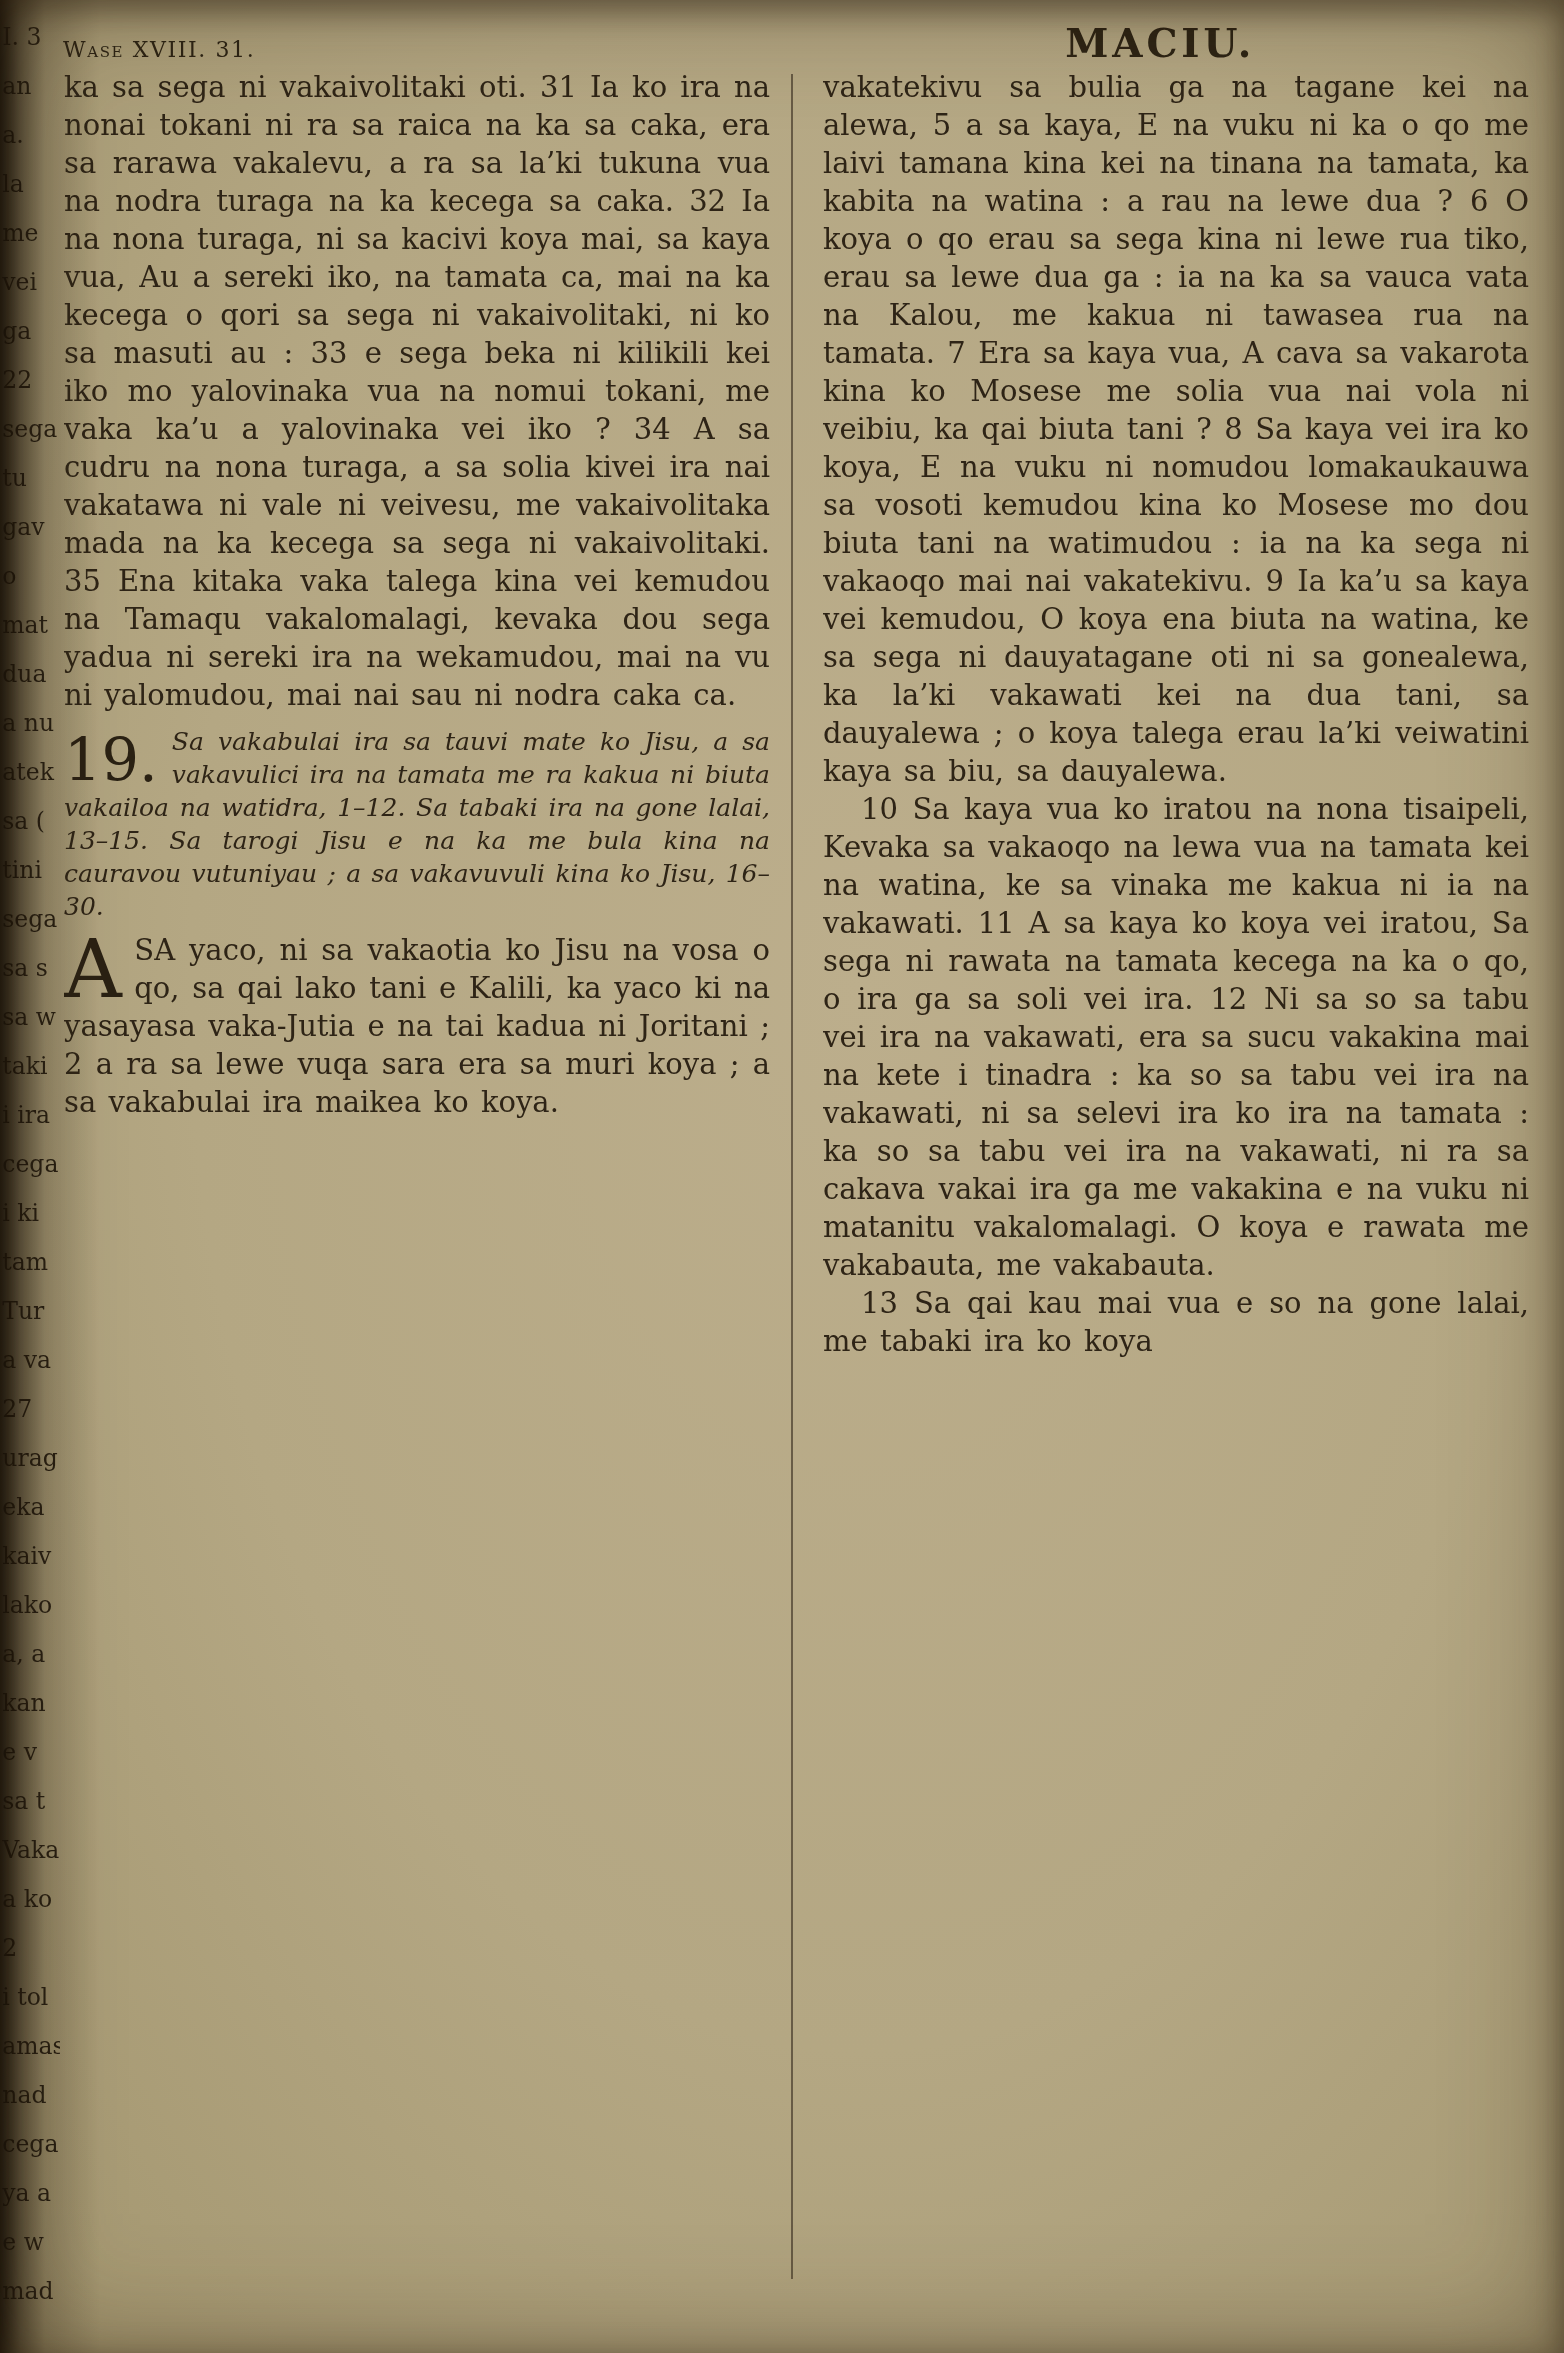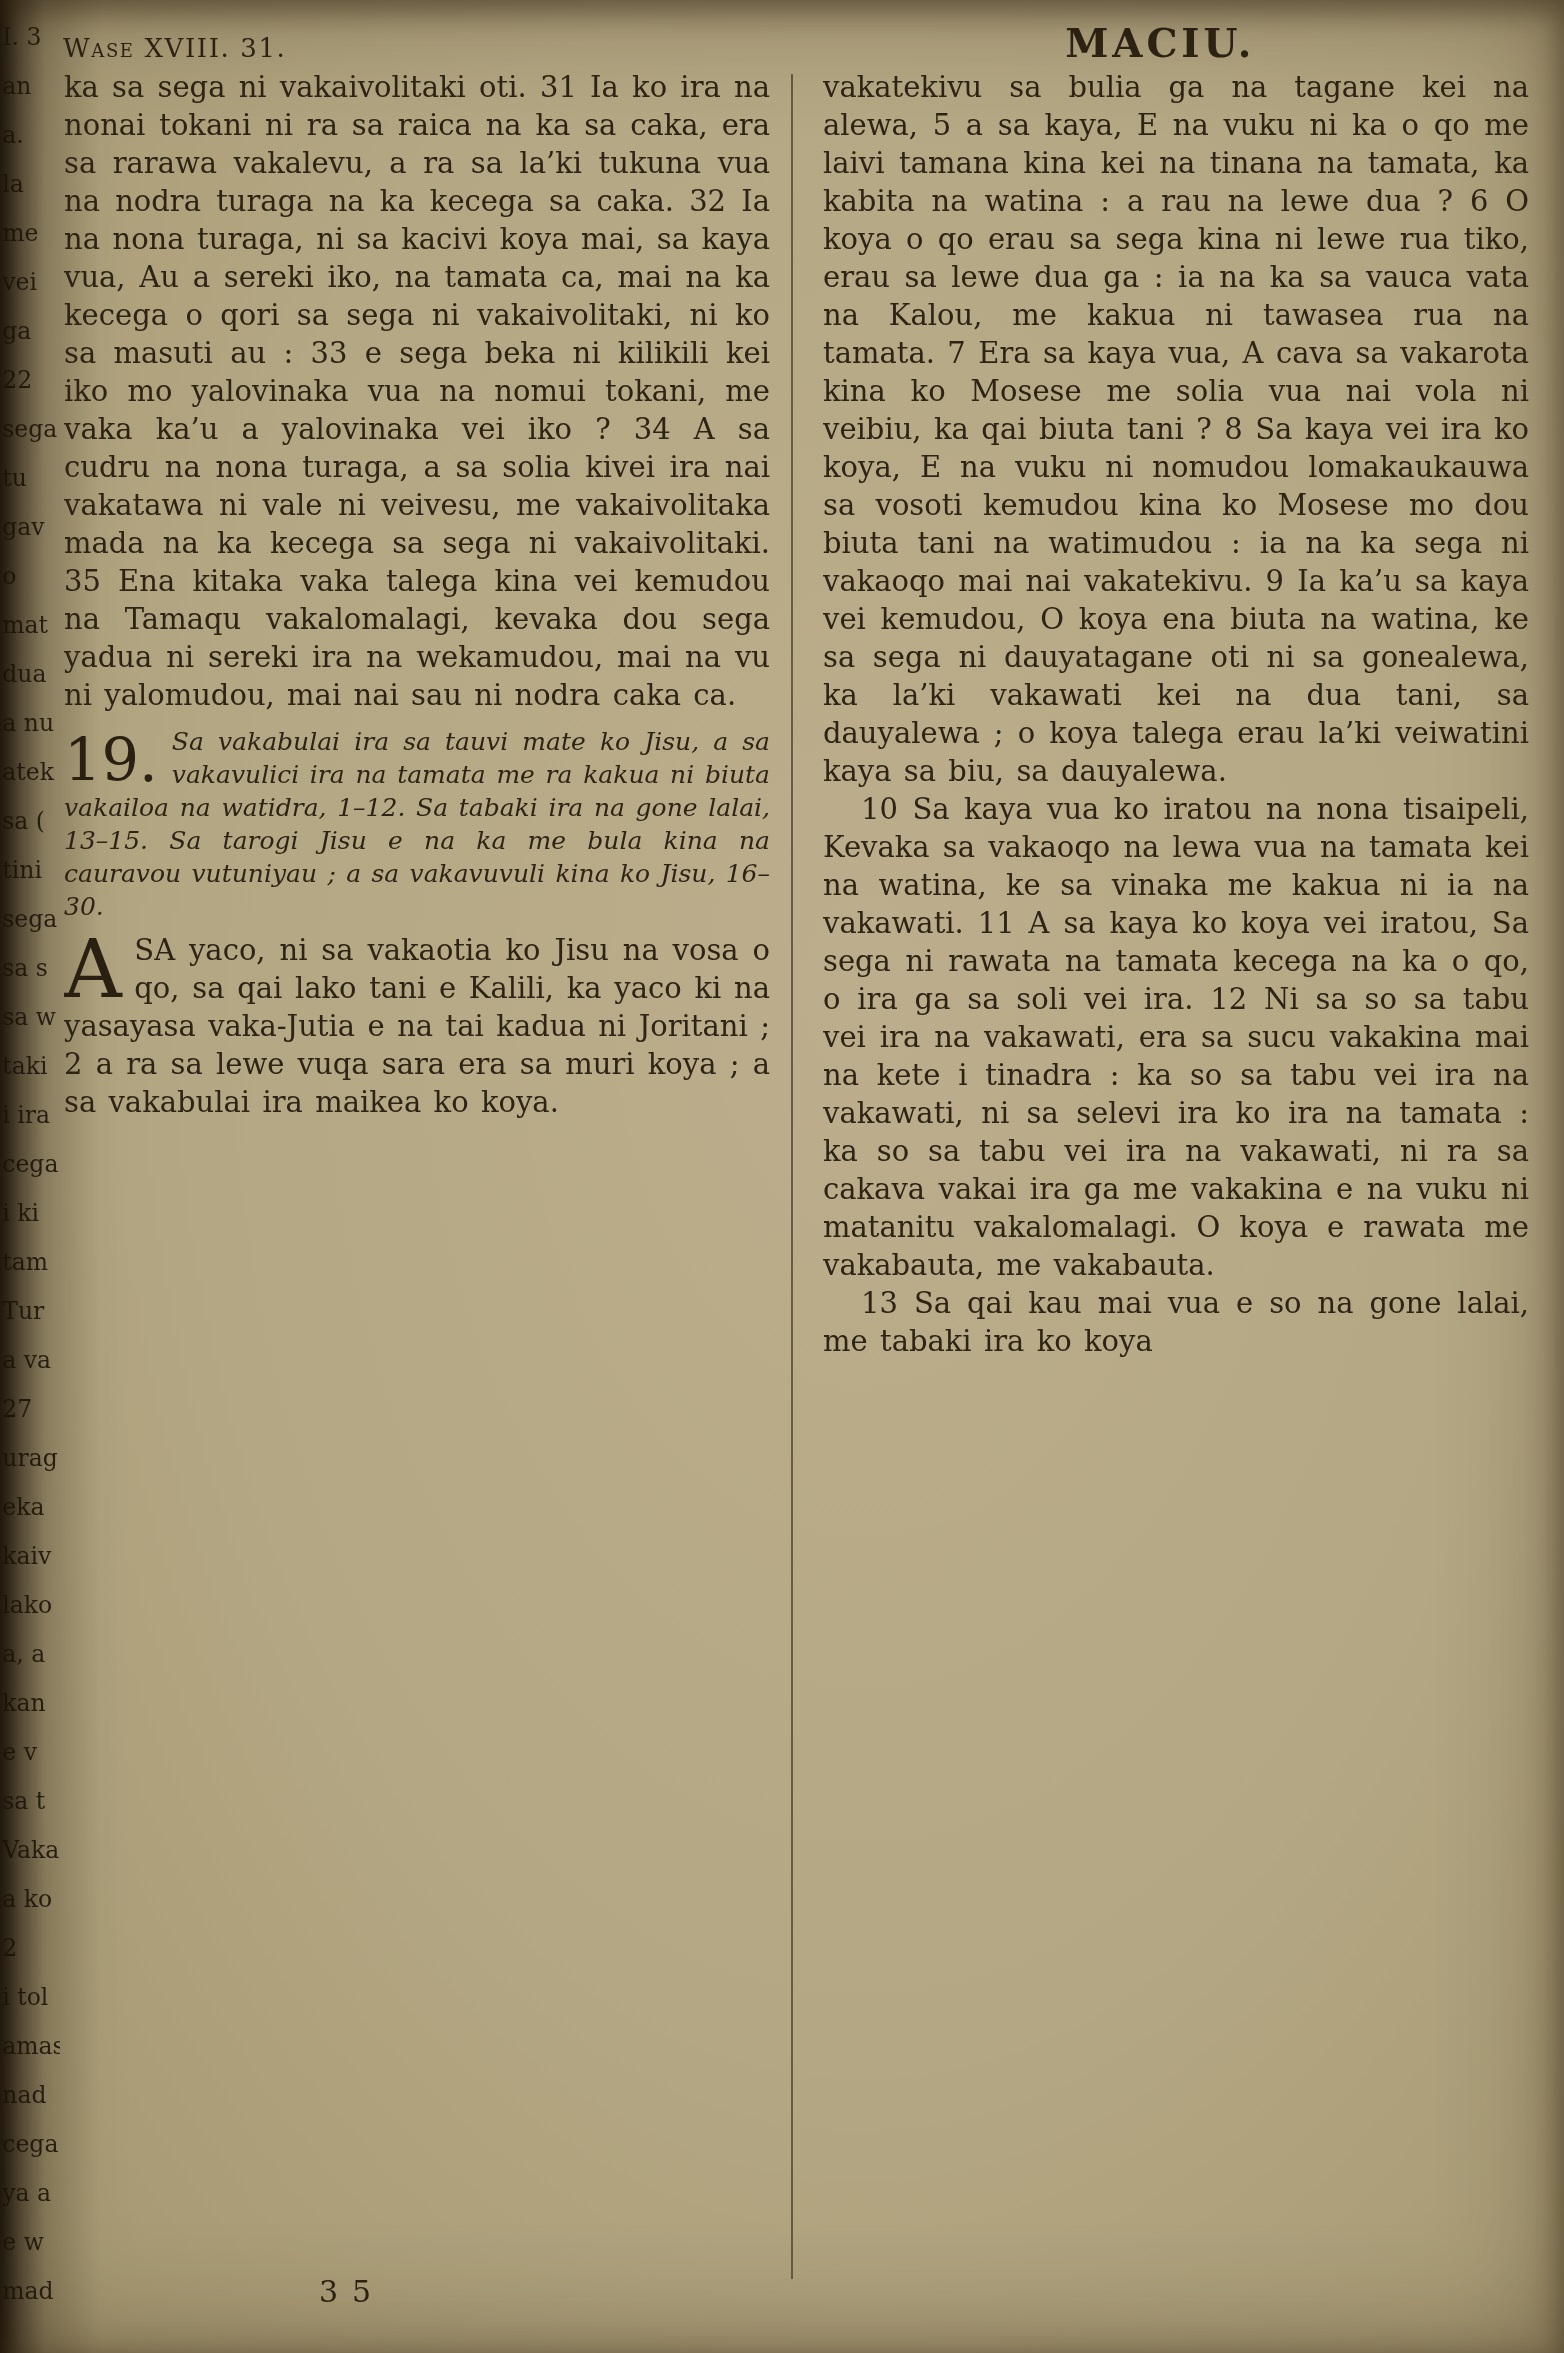--- a/index.html
+++ b/index.html
@@ -51,21 +51,21 @@
   
   .header {
     position: absolute;
     top: 20.3px;
     left: 63px;
     right: 39px;
     display: flex;
     justify-content: space-between;
     align-items: baseline;
   }
-  .hdr { font-size: 26px; letter-spacing: 1.6px; color: #2c2314; }
+  .hdr { font-size: 22px; letter-spacing: 1.6px; color: #2c2314; }
   .hdr.smallcaps { font-variant: small-caps; flex: 1; }
   .hdr.left { text-align: left; }
   .hdr.center { flex: 1; text-align: center; font-weight: bold; font-size: 39px; letter-spacing: 3.9px; }
   .hdr.right { text-align: right; }
   
   .divider {
     position: absolute;
     left: 791px;
     top: 74px;
     width: 2.3px;
@@ -192,16 +192,15 @@
     </div>
     <p class="body-p"><span class="dropcap">A</span><span>SA yaco, ni sa vakaotia ko Jisu na vosa o qo, sa qai lako tani e Kalili, ka yaco ki na yasayasa vaka-Jutia e na tai kadua ni Joritani ; 2 a ra sa lewe vuqa sara era sa muri koya ; a sa vakabulai ira maikea ko koya.</span></p>
   </div>
 
   <div class="col col-right">
     <p class="body-p">vakatekivu sa bulia ga na tagane kei na alewa, 5 a sa kaya, E na vuku ni ka o qo me laivi tamana kina kei na tinana na tamata, ka kabita na watina : a rau na lewe dua ? 6 O koya o qo erau sa sega kina ni lewe rua tiko, erau sa lewe dua ga : ia na ka sa vauca vata na Kalou, me kakua ni tawasea rua na tamata. 7 Era sa kaya vua, A cava sa vakarota kina ko Mosese me solia vua nai vola ni veibiu, ka qai biuta tani ? 8 Sa kaya vei ira ko koya, E na vuku ni nomudou lomakaukauwa sa vosoti kemudou kina ko Mosese mo dou biuta tani na watimudou : ia na ka sega ni vakaoqo mai nai vakatekivu. 9 Ia ka’u sa kaya vei kemudou, O koya ena biuta na watina, ke sa sega ni dauyatagane oti ni sa gonealewa, ka la’ki vakawati kei na dua tani, sa dauyalewa ; o koya talega erau la’ki veiwatini kaya sa biu, sa dauyalewa.</p>
     <p class="body-p indent">10 Sa kaya vua ko iratou na nona tisaipeli, Kevaka sa vakaoqo na lewa vua na tamata kei na watina, ke sa vinaka me kakua ni ia na vakawati. 11 A sa kaya ko koya vei iratou, Sa sega ni rawata na tamata kecega na ka o qo, o ira ga sa soli vei ira. 12 Ni sa so sa tabu vei ira na vakawati, era sa sucu vakakina mai na kete i tinadra : ka so sa tabu vei ira na vakawati, ni sa selevi ira ko ira na tamata : ka so sa tabu vei ira na vakawati, ni ra sa cakava vakai ira ga me vakakina e na vuku ni matanitu vakalomalagi. O koya e rawata me vakabauta, me vakabauta.</p>
     <p class="body-p indent">13 Sa qai kau mai vua e so na gone lalai, me tabaki ira ko koya</p>
   </div>
 
-  <div class="pagenum">35</div>
 
 </div>
 
 
 </body></html>

